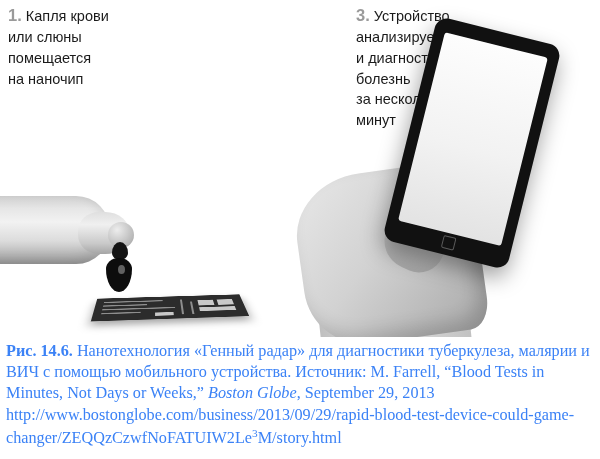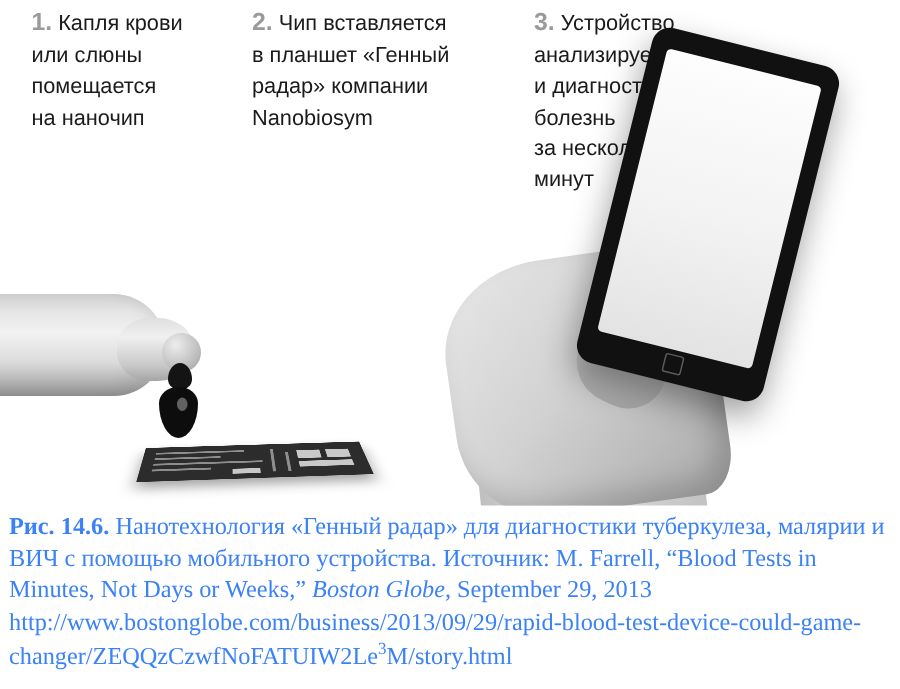--- a/index.html
+++ b/index.html
@@ -33,21 +33,21 @@
     font-size: 14.5px;
     line-height: 1.42;
     color: #1b1b1b;
     white-space: pre-line;
   }
   .step .num {
     color: #9a9a9a;
     font-weight: bold;
     font-size: 16.5px;
   }
-  .step-1 { left: 21px;   top: 4px;  width: 150px; }
+  .step-1 { left: 8px;   top: 4px;  width: 150px; }
   .step-2 { left: 168px; top: 4px;  width: 170px; }
   .step-3 { left: 356px; top: 4px;  width: 170px; }
 
   
   
   #arm {
     position: absolute;
     left: -10px;
     top: 196px;
     width: 120px;
@@ -209,24 +209,20 @@
 </head>
 <body>
 
 <div id="figure">
 
   <div class="step step-1"><span class="num">1.</span><span> Капля крови
 или слюны
 помещается
 на наночип</span></div>
 
-  <div class="step step-2"><span class="num">2.</span><span> Чип вставляется
-в планшет «Генный
-радар» компании
-Nanobiosym</span></div>
 
   <div class="step step-3"><span class="num">3.</span><span> Устройство
 анализирует кровь
 и диагностирует
 болезнь
 за несколько
 минут</span></div>
 
   <div id="arm"></div>
   <div id="finger"></div>

